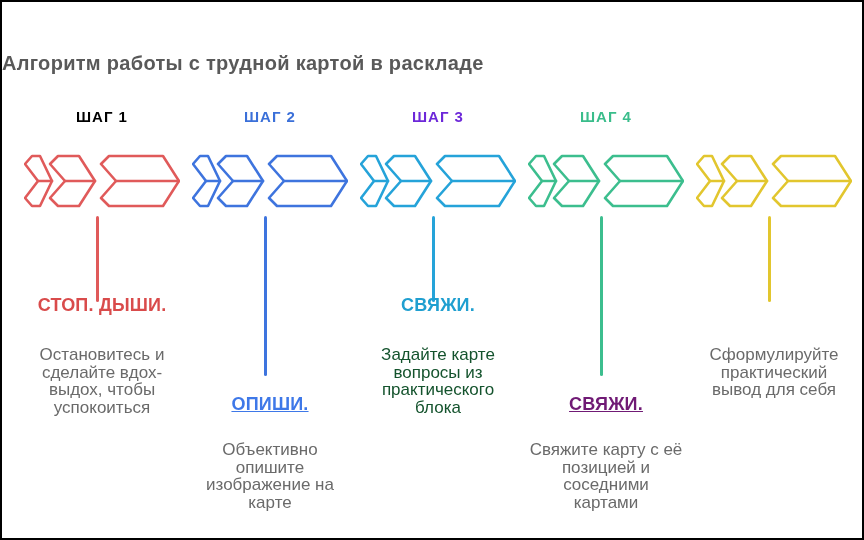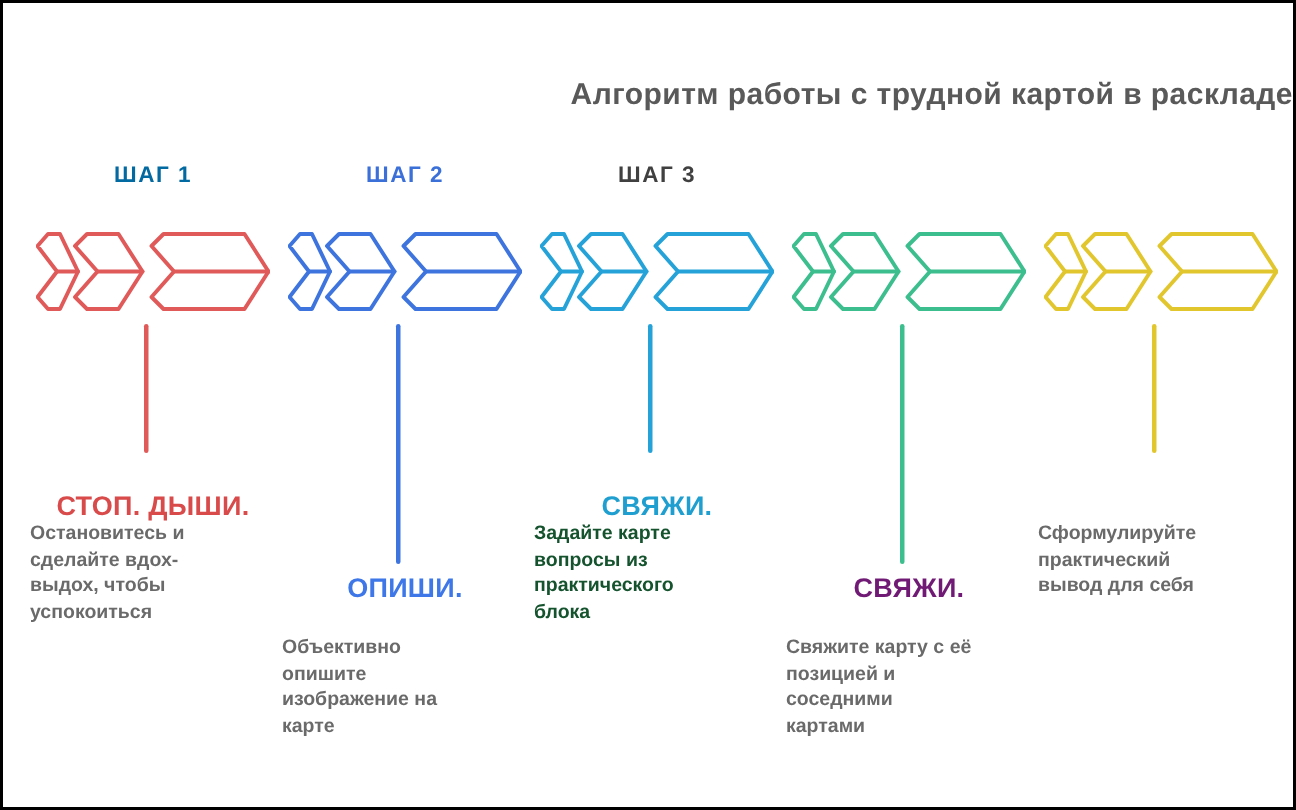--- a/index.html
+++ b/index.html
@@ -14,21 +14,21 @@
     height: 540px;
     background: #ffffff;
     border: 2px solid currentColor; 
     overflow: hidden;
   }
   .page-title {
     position: absolute;
     top: 50px;
     left: 0;
     width: 100%;
-    text-align: right;
+    text-align: left;
     font-size: 20px;
     font-weight: 700;
     letter-spacing: 0.3px;
   }
   .column {
     position: absolute;
     top: 0;
     width: 156px;
     height: 540px;
   }
@@ -71,35 +71,35 @@
   .step-title {
     position: absolute;
     left: -8px;
     width: 172px;
     text-align: center;
     font-size: 18px;
     font-weight: 700;
     letter-spacing: 0.2px;
     white-space: nowrap;
   }
-  .column.high .step-title { top: 325px; }
-  .column.low  .step-title { top: 380px; }
+  .column.high .step-title { top: 293px; }
+  .column.low  .step-title { top: 392px; text-decoration: underline; }
 
   .step-desc {
     position: absolute;
     left: -4px;
     width: 164px;
-    text-align: left;
-    font-size: 13px;
+    text-align: center;
+    font-size: 17px;
     line-height: 17.5px;
-    font-weight: 700;
+    font-weight: 400;
     white-space: pre-line;
   }
   .column.high .step-desc { top: 344px; }
-  .column.low  .step-desc { top: 420px; }
+  .column.low  .step-desc { top: 439px; }
 
   .defs-svg { position: absolute; width: 0; height: 0; overflow: hidden; }
 </style>
 </head>
 <body>
 
 <svg class="defs-svg" aria-hidden="true">
   <defs>
     <symbol id="chevrons" viewBox="0 0 156 58">
       <g fill="none" stroke="currentColor" stroke-width="2.6" stroke-linejoin="round" stroke-linecap="round">
@@ -115,21 +115,21 @@
       </g>
     </symbol>
   </defs>
 </svg>
 
 <div class="page" style="color: rgb(0, 0, 0);">
 
   <h1 class="page-title" style="color: rgb(89, 89, 89);">Алгоритм работы с трудной картой в раскладе</h1>
 
   <div class="column col-0 high">
-    <div class="step-label" style="color: #0369a1;">ШАГ 1</div>
+    <div class="step-label" style="color: #000000;">ШАГ 1</div>
     <svg class="arrow" viewBox="0 0 156 58" style="color: rgb(224, 90, 90);">
         <use href="#chevrons"></use>
       </svg>
     <div class="connector" style="color: rgb(224, 90, 90);"></div>
     <div class="step-title" style="color: rgb(217, 75, 75);">СТОП. ДЫШИ.</div>
     <div class="step-desc" style="color: rgb(106, 106, 106);">Остановитесь и
 сделайте вдох-
 выдох, чтобы
 успокоиться</div>
   </div>
@@ -141,33 +141,34 @@
       </svg>
     <div class="connector" style="color: rgb(62, 116, 222);"></div>
     <div class="step-title" style="color: rgb(62, 120, 232);">ОПИШИ.</div>
     <div class="step-desc" style="color: rgb(106, 106, 106);">Объективно
 опишите
 изображение на
 карте</div>
   </div>
 
   <div class="column col-2 high">
-    <div class="step-label" style="color: #404040;">ШАГ 3</div>
+    <div class="step-label" style="color: #6d28d9;">ШАГ 3</div>
     <svg class="arrow" viewBox="0 0 156 58" style="color: rgb(37, 163, 217);">
         <use href="#chevrons"></use>
       </svg>
     <div class="connector" style="color: rgb(37, 163, 217);"></div>
     <div class="step-title" style="color: rgb(31, 159, 208);">СВЯЖИ.</div>
     <div class="step-desc" style="color: #14532d;">Задайте карте
 вопросы из
 практического
 блока</div>
   </div>
 
   <div class="column col-3 low">
+    <div class="step-label" style="color: rgb(58, 189, 139);">ШАГ 4</div>
     <svg class="arrow" viewBox="0 0 156 58" style="color: rgb(60, 190, 142);">
         <use href="#chevrons"></use>
       </svg>
     <div class="connector" style="color: rgb(60, 190, 142);"></div>
     <div class="step-title" style="color: #701a75;">СВЯЖИ.</div>
     <div class="step-desc" style="color: rgb(106, 106, 106);">Свяжите карту с её
 позицией и
 соседними
 картами</div>
   </div>

